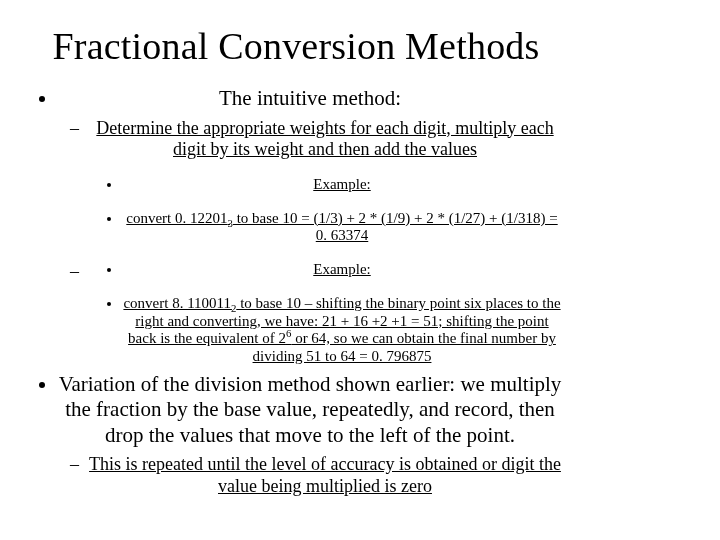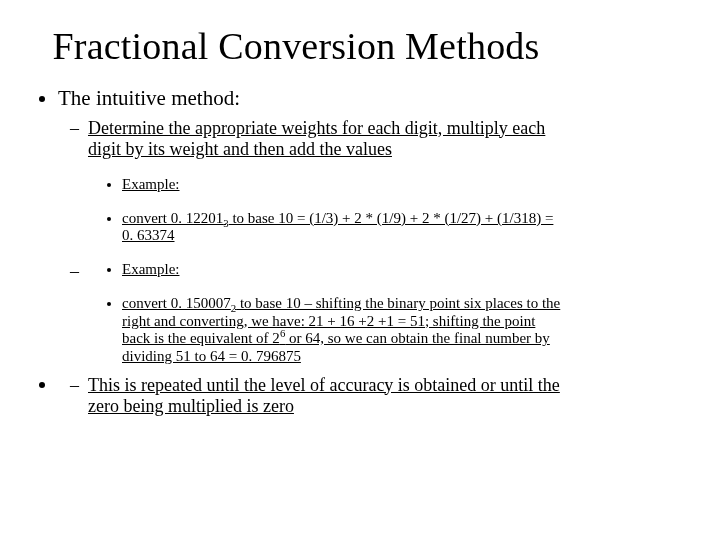--- a/index.html
+++ b/index.html
@@ -21,20 +21,21 @@
     text-align: center;
     font-weight: 400;
     font-size: 38px;
     margin: 6px 0 18px 0;
     letter-spacing: 0.2px;
   }
   ul.lvl1 {
     margin: 0 0 0 6px;
     padding: 0 0 0 22px;
     list-style-type: disc;
+    text-align: center;
   }
   ul.lvl1 > li {
     font-size: 21px;
     line-height: 1.22;
     margin-bottom: 6px;
   }
   ul.lvl2 {
     margin: 6px 0 6px 4px;
     padding: 0 0 0 26px;
     list-style: none;
@@ -86,27 +87,28 @@
         <li>
           <span>Determine the appropriate weights for each digit, multiply each digit by its weight and then add the values</span>
           <ul class="lvl3">
             <li>Example:</li>
             <li><span>convert 0. 12201</span><span class="subscript">3</span><span> to base 10 = (1/3) + 2 * (1/9) + 2 * (1/27) +  (1/318) = 0. 63374</span></li>
           </ul>
         </li>
         <li>
           <ul class="lvl3">
             <li>Example:</li>
-            <li><span>convert 0. 150007</span><span class="subscript">2</span><span> to base 10 – shifting the binary point six places to the right and converting, we have: 21 + 16 +2 +1 = 51; shifting the point back is the equivalent of 2</span><span class="superscript">6</span><span> or 64, so we can obtain the final number by dividing 51 to 64 = 0. 796875</span></li>
+            <li><span>convert 8. 110011</span><span class="subscript">2</span><span> to base 10 – shifting the binary point six places to the right and converting, we have: 21 + 16 +2 +1 = 51; shifting the point back is the equivalent of 2</span><span class="superscript">6</span><span> or 64, so we can obtain the final number by dividing 51 to 64 = 0. 796875</span></li>
           </ul>
         </li>
       </ul>
     </li>
 
     <li>
+      <span>Variation of the division method shown earlier: we multiply the fraction by the base value, repeatedly, and record, then drop the values that move to the left of the point.</span>
       <ul class="lvl2">
         <li>
-          <span>This is repeated until the level of accuracy is obtained or until the zero being multiplied is zero</span>
+          <span>This is repeated until the level of accuracy is obtained or digit the value being multiplied is zero</span>
         </li>
       </ul>
     </li>
   </ul>
 </div>
 
 </body></html>

